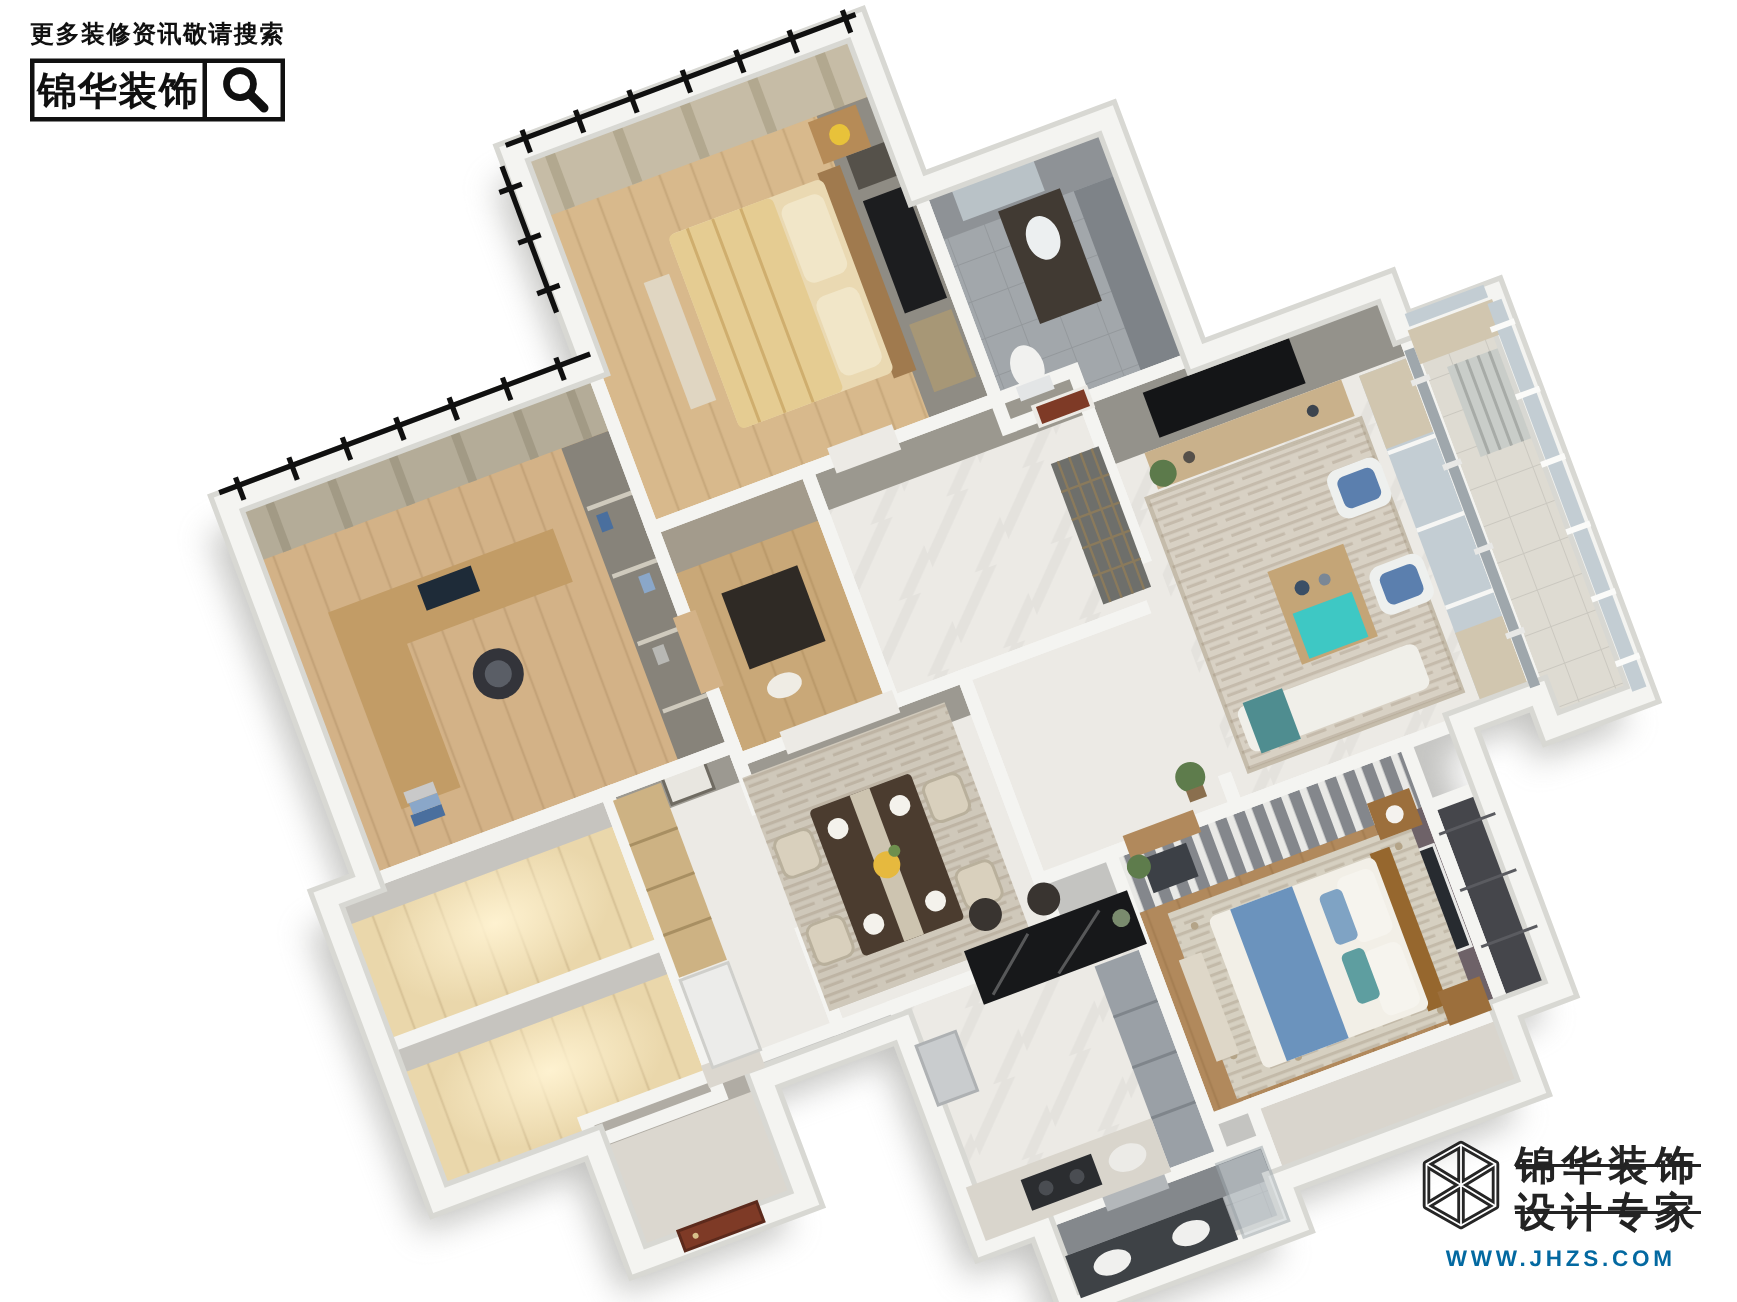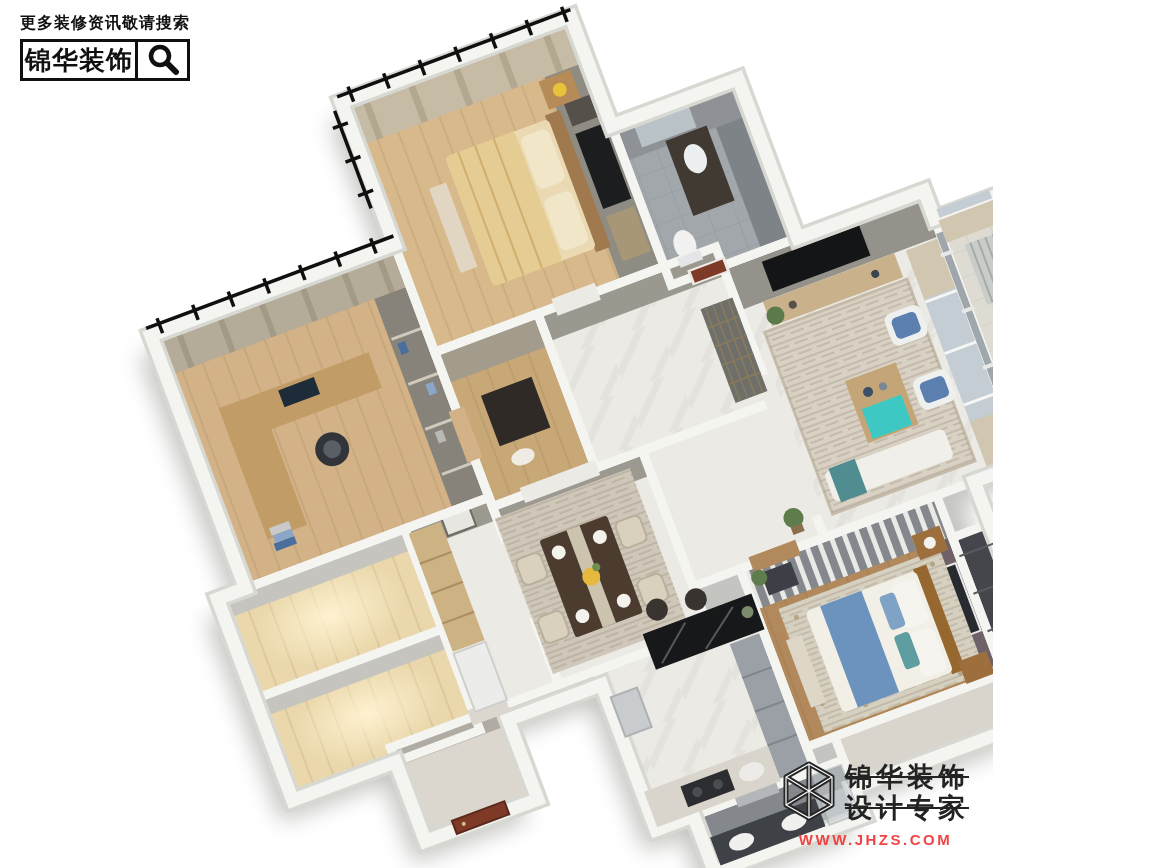--- a/index.html
+++ b/index.html
@@ -1,17 +1,17 @@
 <!DOCTYPE html>
 <html><head>
 <meta charset="utf-8">
 <style>
   html,body{margin:0;padding:0;background:#ffffff;}
-  .stage{position:relative;width:968px;height:868px;background:#ffffff;overflow:hidden;
-         font-family:"Liberation Sans",sans-serif;padding-left:25px;}
+  .stage{position:relative;width:1158px;height:868px;background:#ffffff;overflow:hidden;
+         font-family:"Liberation Sans",sans-serif;}
   .plan-svg{position:absolute;left:0;top:0;}
 
   
   .hdr{position:absolute;left:20px;top:13px;z-index:5;}
   .hdr-tagline{font-family:"Liberation Serif",serif;font-weight:700;font-size:16px;
                color:#101010;letter-spacing:1px;white-space:nowrap;}
   .hdr-box{margin-top:5px;width:170px;height:42px;border:3px solid #101010;
            box-sizing:border-box;display:flex;align-items:stretch;background:#fff;}
   .hdr-brand{flex:1;display:flex;align-items:center;justify-content:center;
              font-family:"Liberation Serif",serif;font-weight:700;font-size:26px;
@@ -22,21 +22,21 @@
   
   .ftr{position:absolute;right:24px;bottom:20px;z-index:5;display:flex;
        flex-direction:column;align-items:center;}
   .ftr-top{display:flex;align-items:center;}
   .ftr-cube{margin-right:9px;}
   .ftr-lines{display:flex;flex-direction:column;}
   .ftr-line{font-family:"Liberation Serif",serif;font-weight:700;font-size:27px;
             line-height:31px;color:#232323;letter-spacing:4px;white-space:nowrap;
             background:linear-gradient(to bottom,transparent 46%,#232323 46%,#232323 52%,transparent 52%);}
   .ftr-url{margin-top:5px;font-weight:700;font-size:15px;letter-spacing:2.5px;
-           color:#ef4444;white-space:nowrap;}
+           color:#0369a1;white-space:nowrap;}
 </style>
 </head>
 <body>
 
 <div class="stage">
 
   <svg class="plan-svg" width="1158" height="868" viewBox="0 0 1158 868">
     <defs>
       <filter id="blur" x="-30%" y="-30%" width="160%" height="160%">
         <feGaussianBlur stdDeviation="11"></feGaussianBlur>

